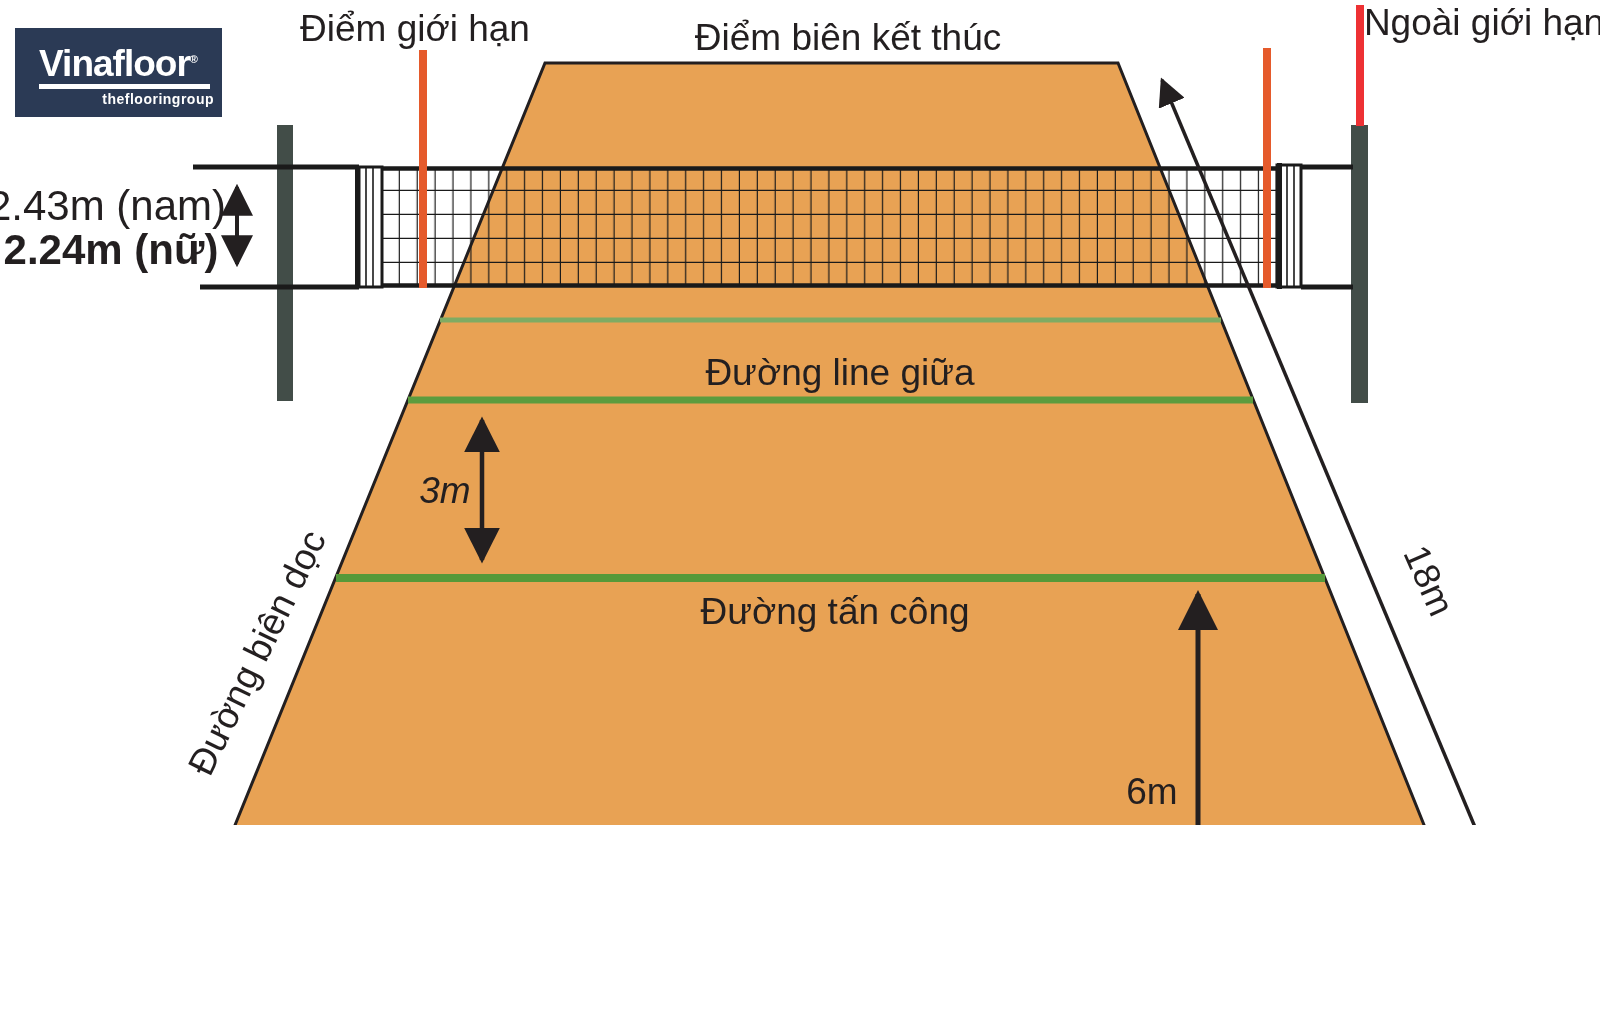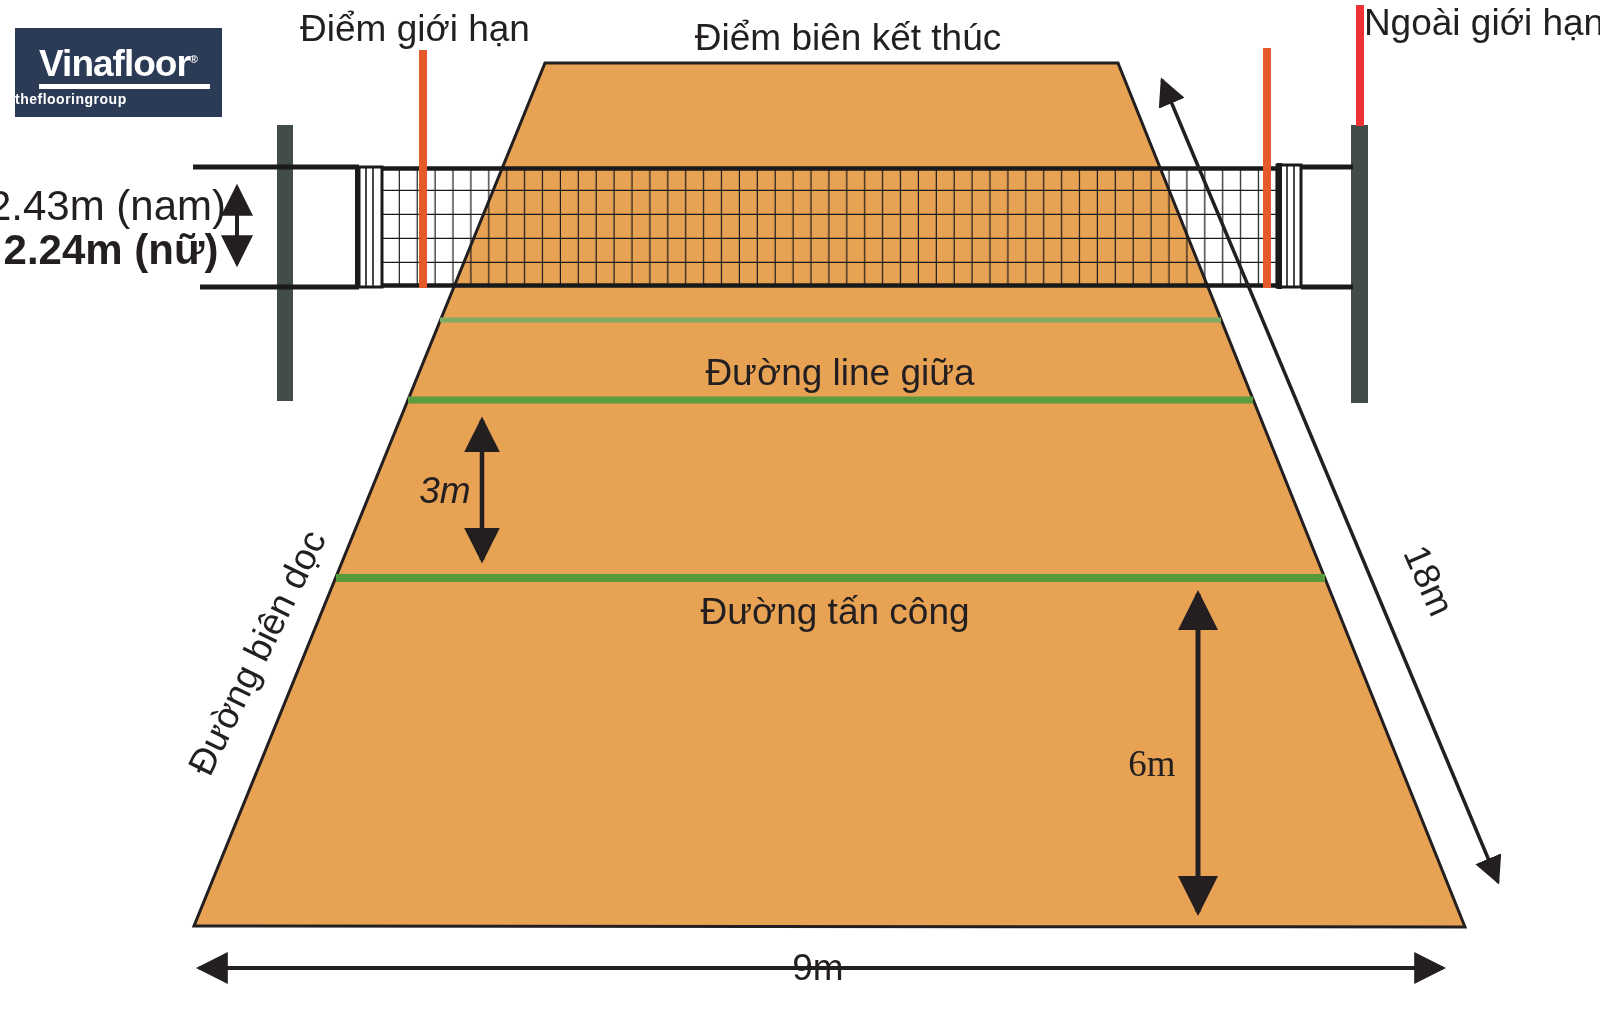--- a/index.html
+++ b/index.html
@@ -1,18 +1,18 @@
 <!DOCTYPE html>
 <html><head>
 <meta charset="utf-8">
 <style>
   html,body{margin:0;padding:0;background:#ffffff;}
   #stage{
     position:relative;
-    width:1600px;height:1029px;
+    width:1600px;height:825px;
     background:#ffffff;
     font-family:"Liberation Sans","DejaVu Sans",sans-serif;
     overflow:hidden;
   }
   #court-svg{position:absolute;left:0;top:0;width:1600px;height:1029px;}
   .lbl{
     position:absolute;
     color:#231F20;
     font-size:37px;
     line-height:1.05;
@@ -30,21 +30,21 @@
     padding:0;box-sizing:border-box;
   }
   .logo-brand{
     color:#ffffff;font-weight:bold;font-size:37px;letter-spacing:-1px;
     text-align:center;line-height:1;margin-top:6px;
   }
   .logo-brand .reg{font-size:11px;vertical-align:super;letter-spacing:0;}
   .logo-rule{height:5px;background:#ffffff;margin:2px 12px 0 24px;}
   .logo-tagline{
     color:#ffffff;font-weight:bold;font-size:14px;letter-spacing:0.5px;
-    text-align:left;margin:3px 8px 0 0;line-height:1;
+    text-align:right;margin:3px 8px 0 0;line-height:1;
   }
 </style>
 </head>
 <body>
 
 <div id="stage">
 
   <svg id="court-svg" viewBox="0 0 1600 1029">
     <defs>
       <marker id="ah" viewBox="0 0 10 10" refX="9" refY="5" markerWidth="8" markerHeight="8" orient="auto-start-reverse">
@@ -106,21 +106,21 @@
   <div class="lbl" style="left:1484px;top:23px;">Ngoài giới hạn</div>
 
   <div class="lbl big" style="left:107px;top:206px;">2.43m (nam)</div>
   <div class="lbl big" style="left:111px;top:250px;font-weight:bold;">2.24m (nữ)</div>
 
   <div class="lbl" style="left:835px;top:612px;">Đường tấn công</div>
   <div class="lbl" style="left:840px;top:373px;">Đường line giữa</div>
   <div class="lbl rot-left" style="left:258px;top:653px;">Đường biên dọc</div>
 
   <div class="lbl" style="left:445px;top:491px;font-style:italic;">3m</div>
-  <div class="lbl" style="left:1152px;top:764px;font-family:Liberation Serif, serif;">6m</div>
+  <div class="lbl" style="left:1152px;top:792px;">6m</div>
   <div class="lbl rot-right" style="left:1428px;top:581px;">18m</div>
   <div class="lbl" style="left:818px;top:968px;">9m</div>
 
   <div class="logo">
     <div class="logo-brand"><span>Vinafloor</span><span class="reg">®</span></div>
     <div class="logo-rule"></div>
     <div class="logo-tagline">theflooringroup</div>
   </div>
 
 </div>

